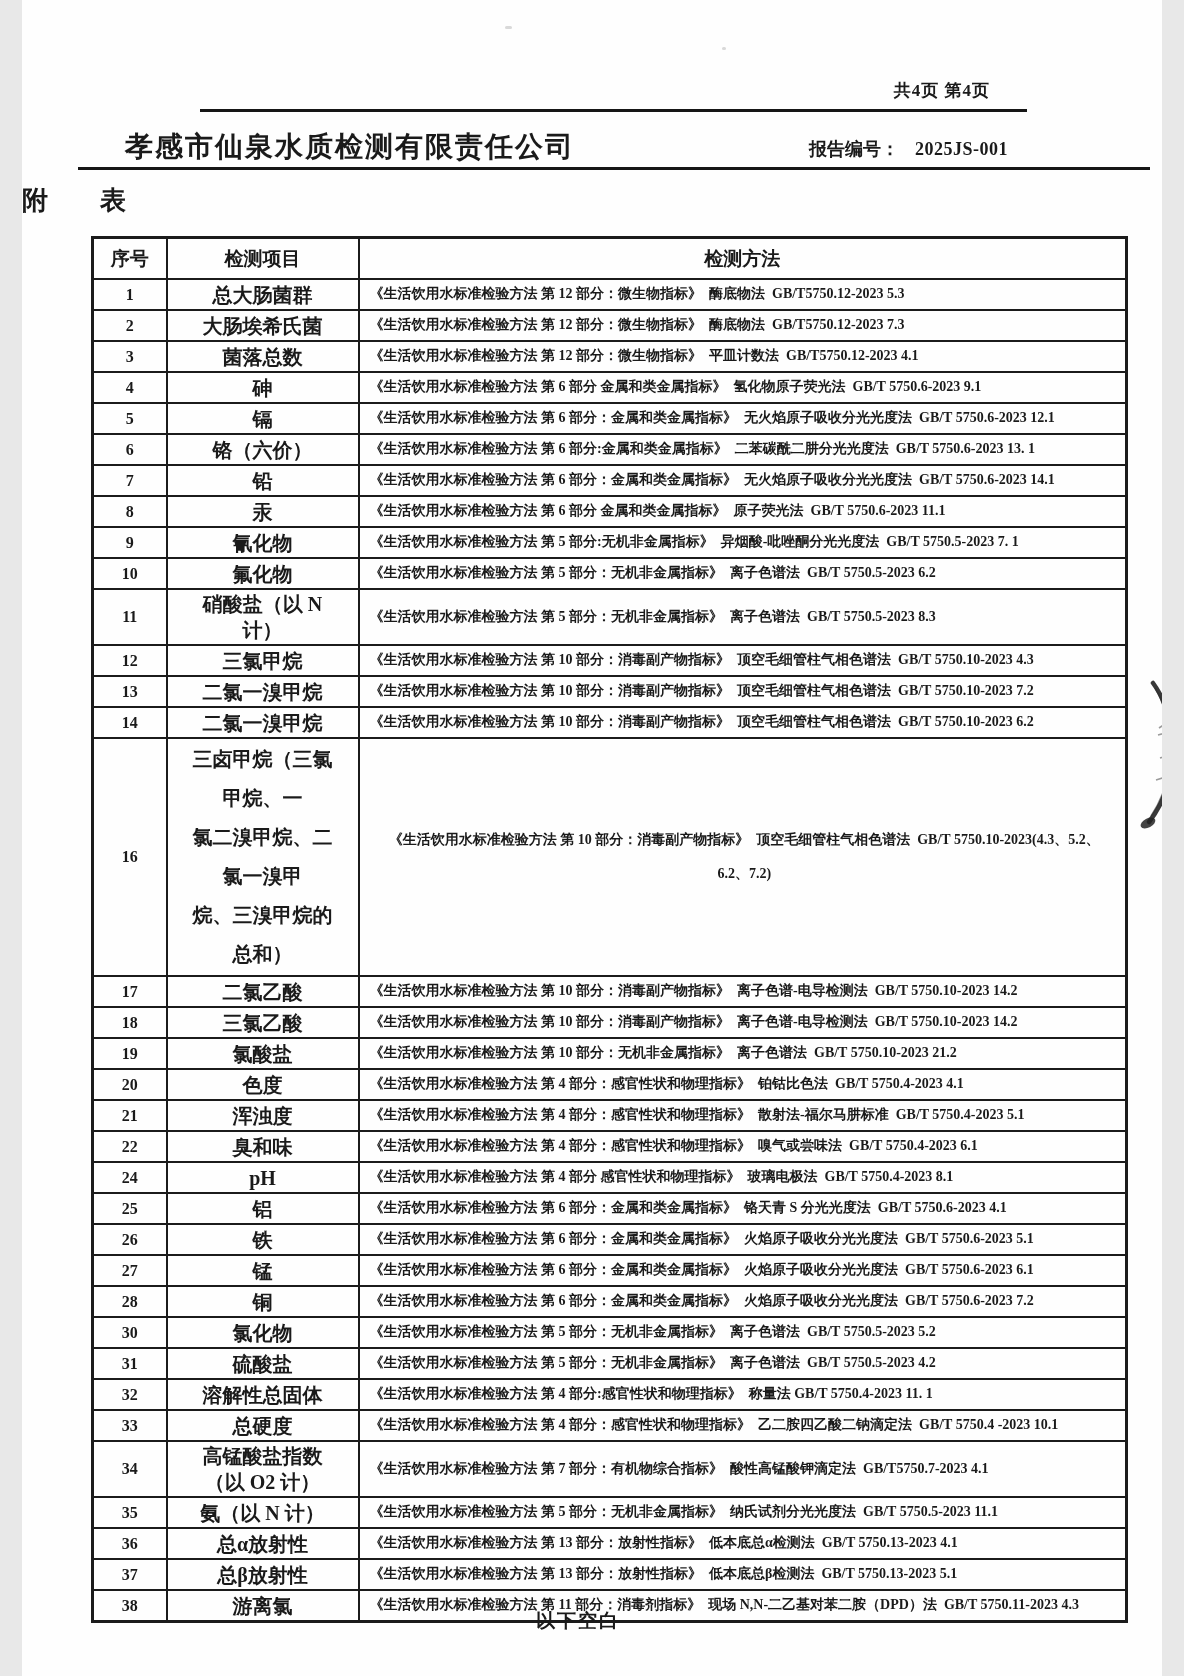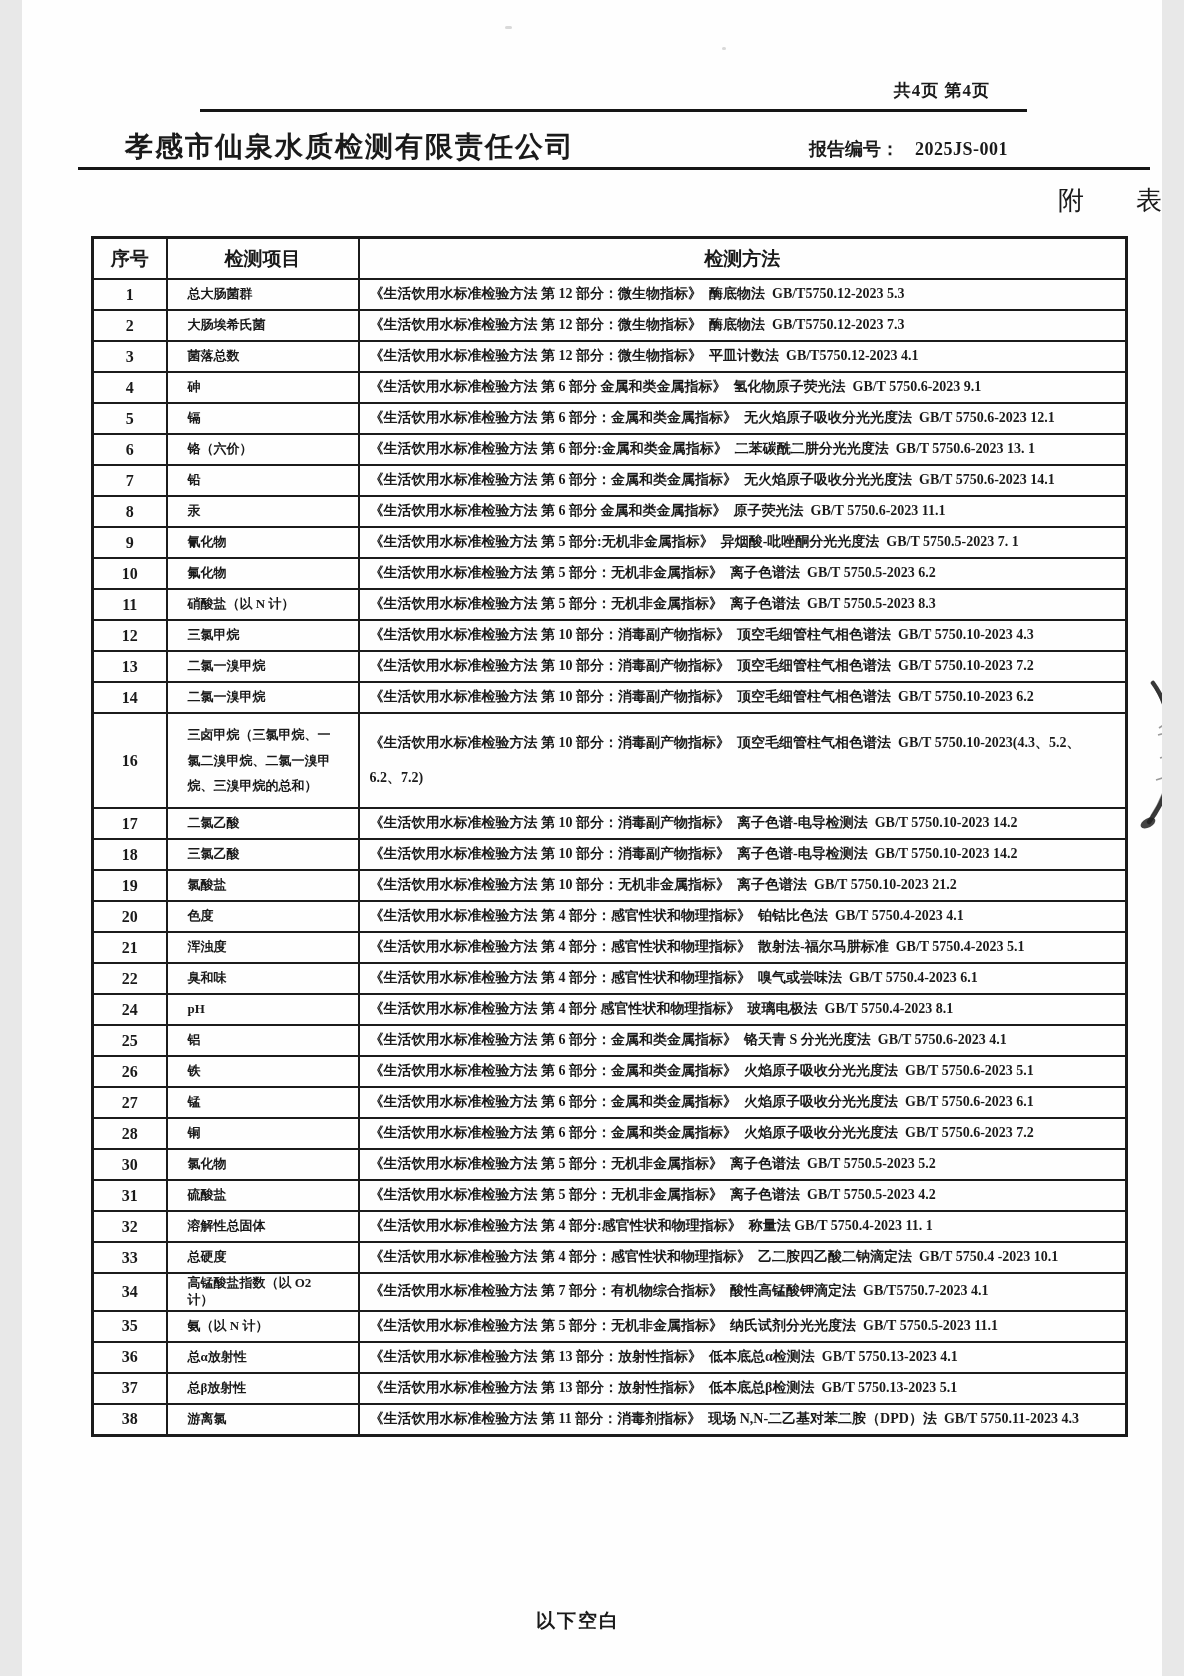--- a/index.html
+++ b/index.html
@@ -24,49 +24,49 @@
   .company{
     position:absolute;left:103px;top:128px;
     font-family:"Liberation Sans", sans-serif;
     font-size:28px;font-weight:bold;letter-spacing:2px;
   }
   .report{position:absolute;left:787px;top:137px;font-size:18px;font-weight:600;}
   .report .num{margin-left:16px;letter-spacing:.5px;text-align:center;}
   .rule-mid{position:absolute;left:56px;top:167px;width:1072px;height:3px;background:#161616;}
   .doc-title{
     position:absolute;left:0;top:183px;width:100%;
-    text-align:right;font-size:26px;font-weight:normal;
+    text-align:left;font-size:26px;font-weight:bold;
   }
 
   table.methods{
     position:absolute;left:69px;top:236px;
     width:1034px;border-collapse:collapse;table-layout:fixed;
     border:3px solid #1b1b1b;
   }
   table.methods col.c-no{width:74px;}
   table.methods col.c-item{width:192px;}
   table.methods col.c-method{width:768px;}
   table.methods th, table.methods td{
     border:2px solid #1b1b1b;
     vertical-align:middle;
     overflow:hidden;
   }
   table.methods th{height:39px;font-size:19px;font-weight:bold;text-align:center;padding:0;}
   td.no{height:29px;text-align:center;font-size:16px;font-weight:600;padding:0;}
   td.item{
-    text-align:left;font-size:13px;font-weight:bold;
+    text-align:center;font-size:20px;font-weight:bold;
     padding:1px 20px;line-height:1.3;white-space:pre-wrap;
   }
   td.method{
     text-align:left;font-size:14px;font-weight:600;
     padding:2px 6px 2px 10px;line-height:1.35;white-space:pre-wrap;margin-left:15px;
   }
   tr.tall td{height:89px;}
   tr.tall td.item{line-height:1.95;}
-  tr.tall td.method{line-height:2.45;}
+  tr.tall td.method{line-height:2.45;text-align:center;}
 
   .footer-note{
     position:absolute;left:-14px;top:1608px;width:100%;
     text-align:center;font-size:19px;font-weight:600;letter-spacing:2px;
   }
   .seal{position:absolute;left:1108px;top:672px;}
 </style>
 </head>
 <body>
 

